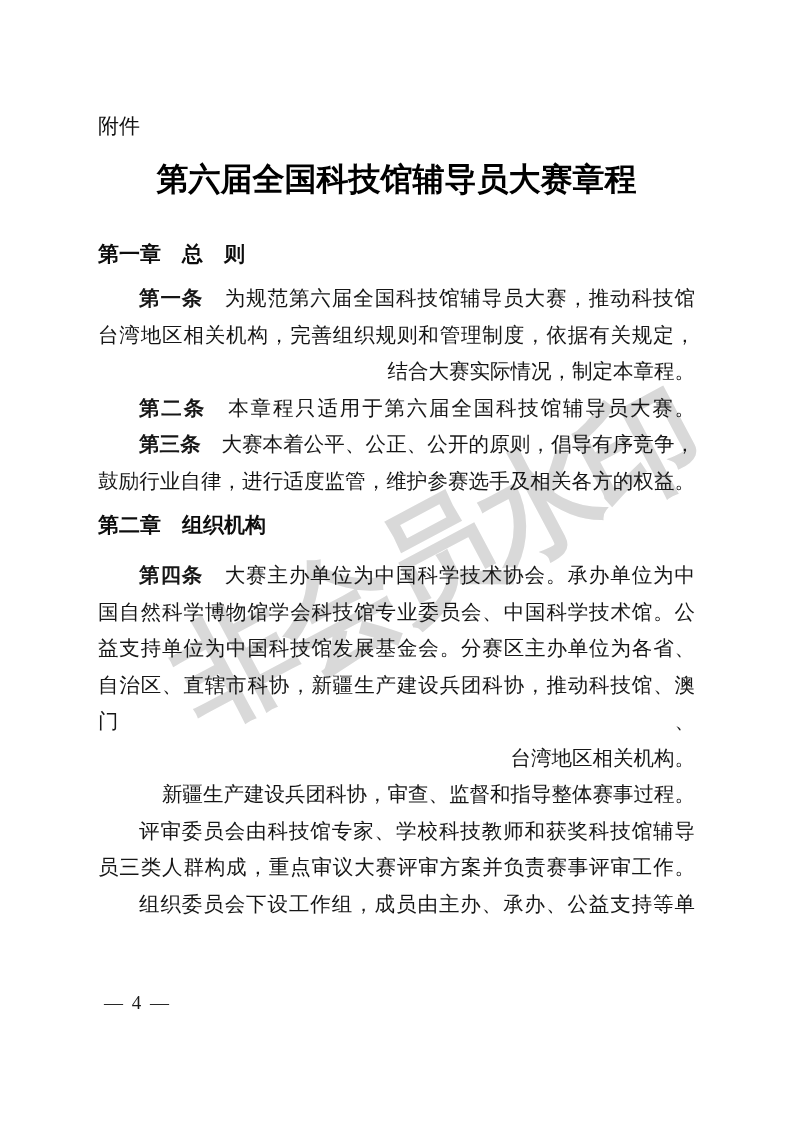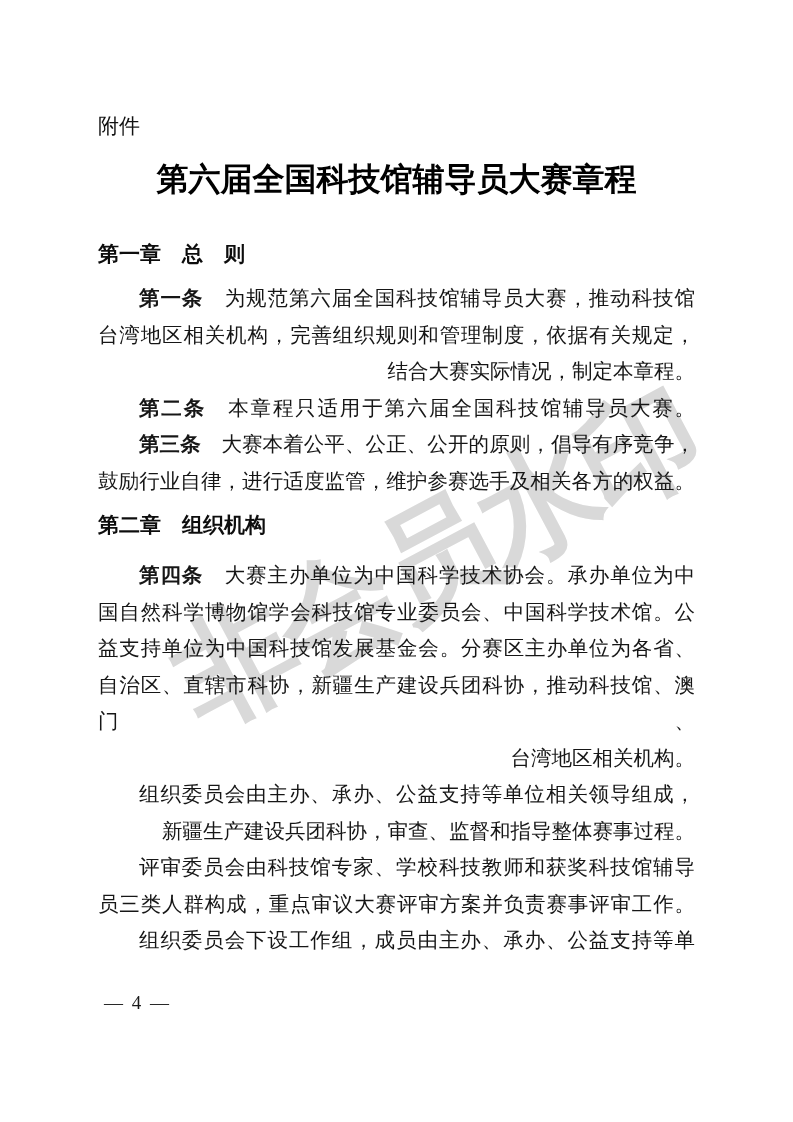--- a/index.html
+++ b/index.html
@@ -126,21 +126,20 @@
         <div class="body-line">结合大赛实际情况，制定本章程。</div>
         <div class="body-line indent fill"><span class="bold-prefix">第二条</span>　本章程只适用于第六届全国科技馆辅导员大赛。</div>
         <div class="body-line indent fill"><span class="bold-prefix">第三条</span>　大赛本着公平、公正、公开的原则，倡导有序竞争，</div>
         <div class="body-line fill">鼓励行业自律，进行适度监管，维护参赛选手及相关各方的权益。</div>
         <div class="chapter-heading inner">第二章　组织机构</div>
         <div class="body-line indent fill"><span class="bold-prefix">第四条</span>　大赛主办单位为中国科学技术协会。承办单位为中</div>
         <div class="body-line fill">国自然科学博物馆学会科技馆专业委员会、中国科学技术馆。公</div>
         <div class="body-line fill">益支持单位为中国科技馆发展基金会。分赛区主办单位为各省、</div>
         <div class="body-line fill">自治区、直辖市科协，新疆生产建设兵团科协，推动科技馆、澳门、</div>
         <div class="body-line">台湾地区相关机构。</div>
-        <div class="body-line indent fill">组织委员会由主办、承办、公益支持等单位相关领导组成，</div>
         <div class="body-line">新疆生产建设兵团科协，审查、监督和指导整体赛事过程。</div>
         <div class="body-line indent fill">评审委员会由科技馆专家、学校科技教师和获奖科技馆辅导</div>
         <div class="body-line fill">员三类人群构成，重点审议大赛评审方案并负责赛事评审工作。</div>
         <div class="body-line indent fill">组织委员会下设工作组，成员由主办、承办、公益支持等单</div>
       </div>
   </div>
 
   <div class="page-number">— 4 —</div>
 
 </div>

